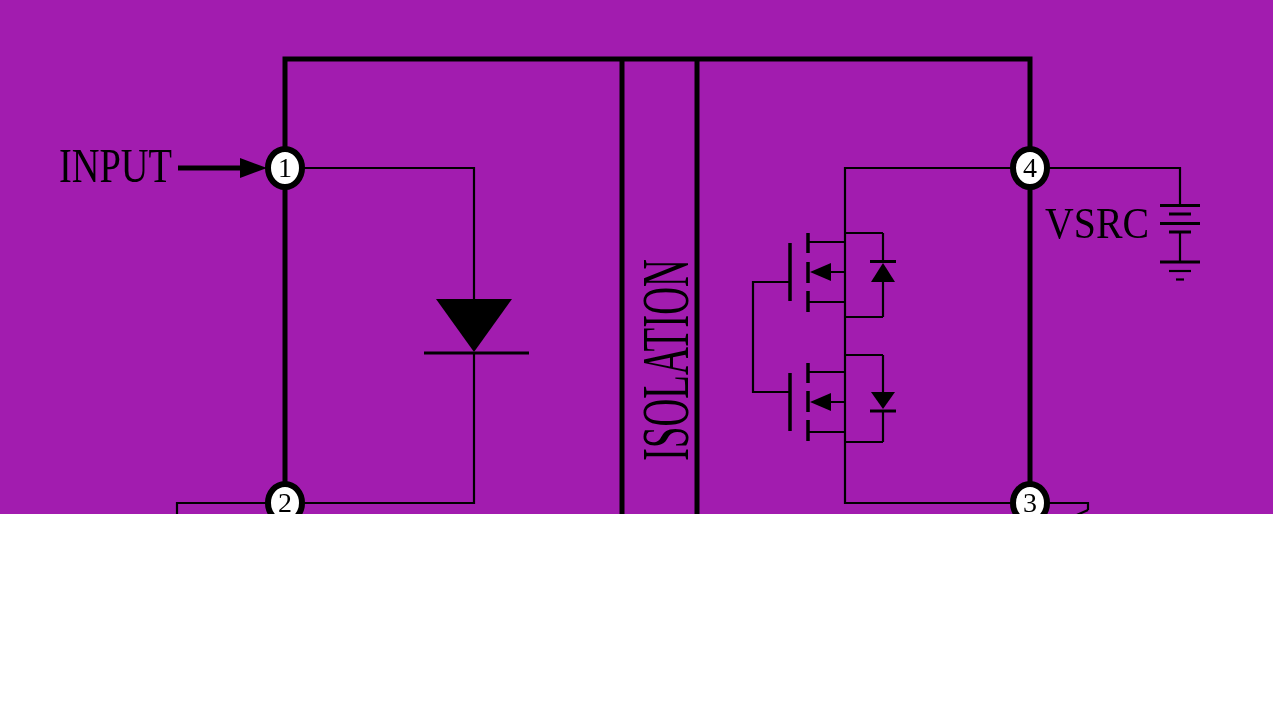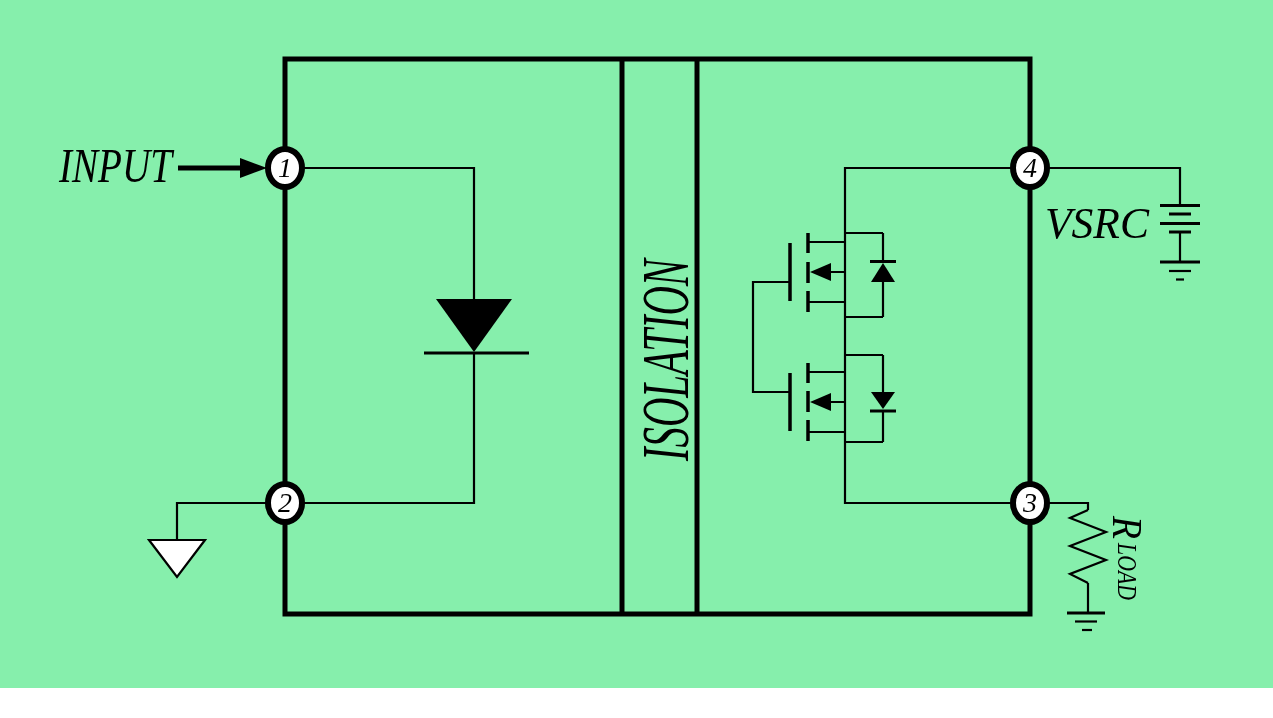--- a/index.html
+++ b/index.html
@@ -3,24 +3,23 @@
 <meta charset="utf-8">
 <style>
   html, body {
     margin: 0;
     padding: 0;
     background: #ffffff;
   }
   .canvas {
     position: relative;
     width: 1273px;
-    height: 688px;
-    background: #86efac;
+    height: 514px;
+    background: #a21caf;
     font-family: "Liberation Serif", serif;
-    font-style: italic;
   }
   svg text {
     font-family: "Liberation Serif", serif;
     fill: #000000;
   }
   .wire   { stroke: #000; stroke-width: 2.2; fill: none; }
   .wire3  { stroke: #000; stroke-width: 3;   fill: none; }
   .bar    { stroke: #000; stroke-width: 3.5; fill: none; }
   .thick  { stroke: #000; stroke-width: 5;   fill: none; }
   .shaft  { stroke: #000; stroke-width: 5;   fill: none; }

